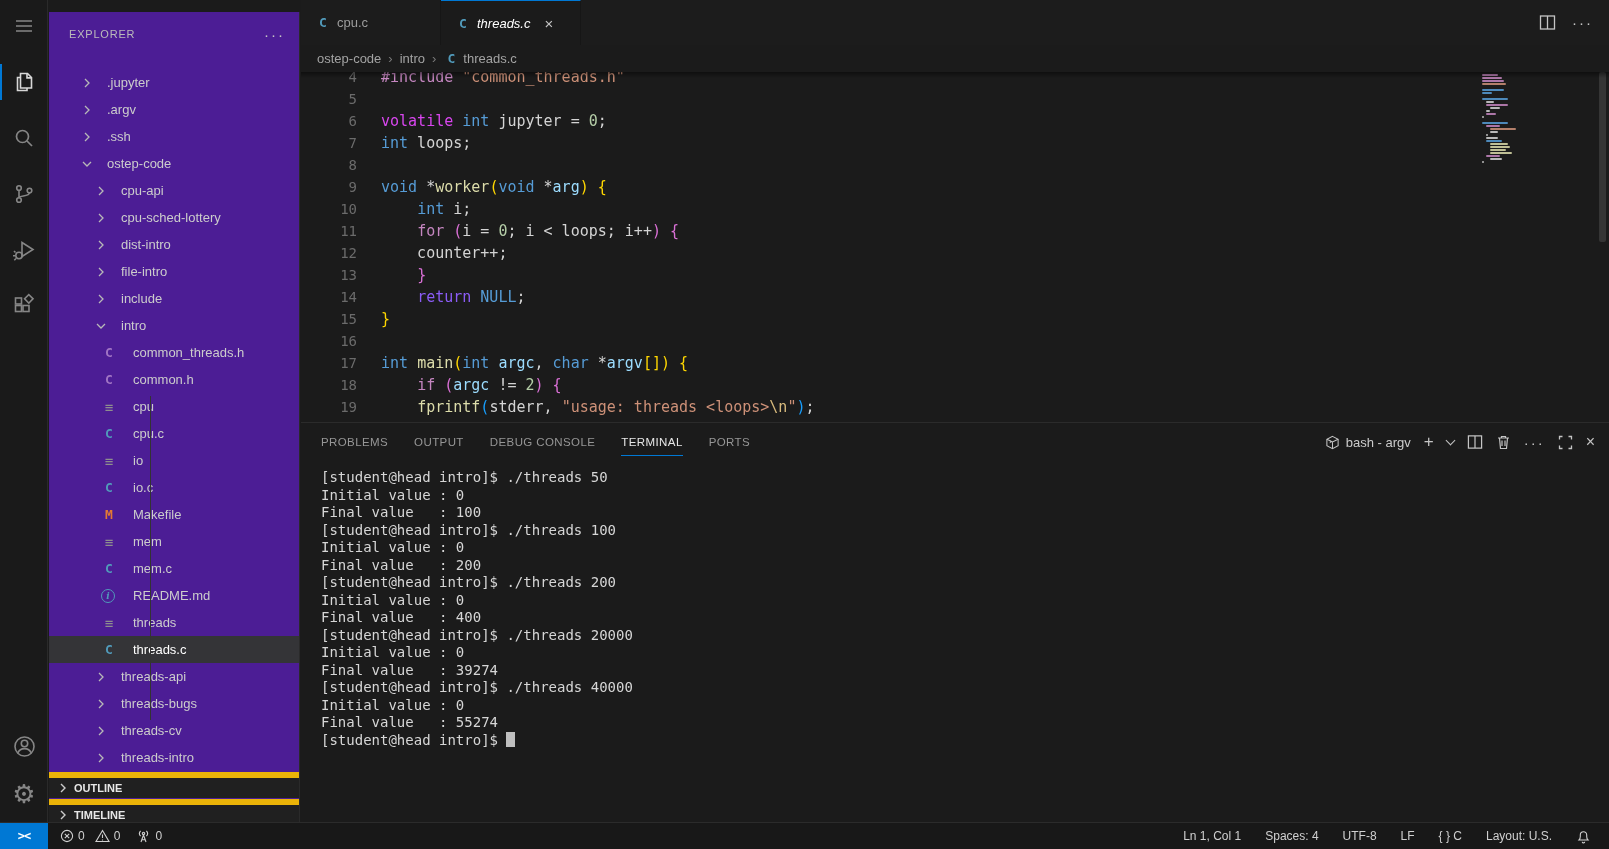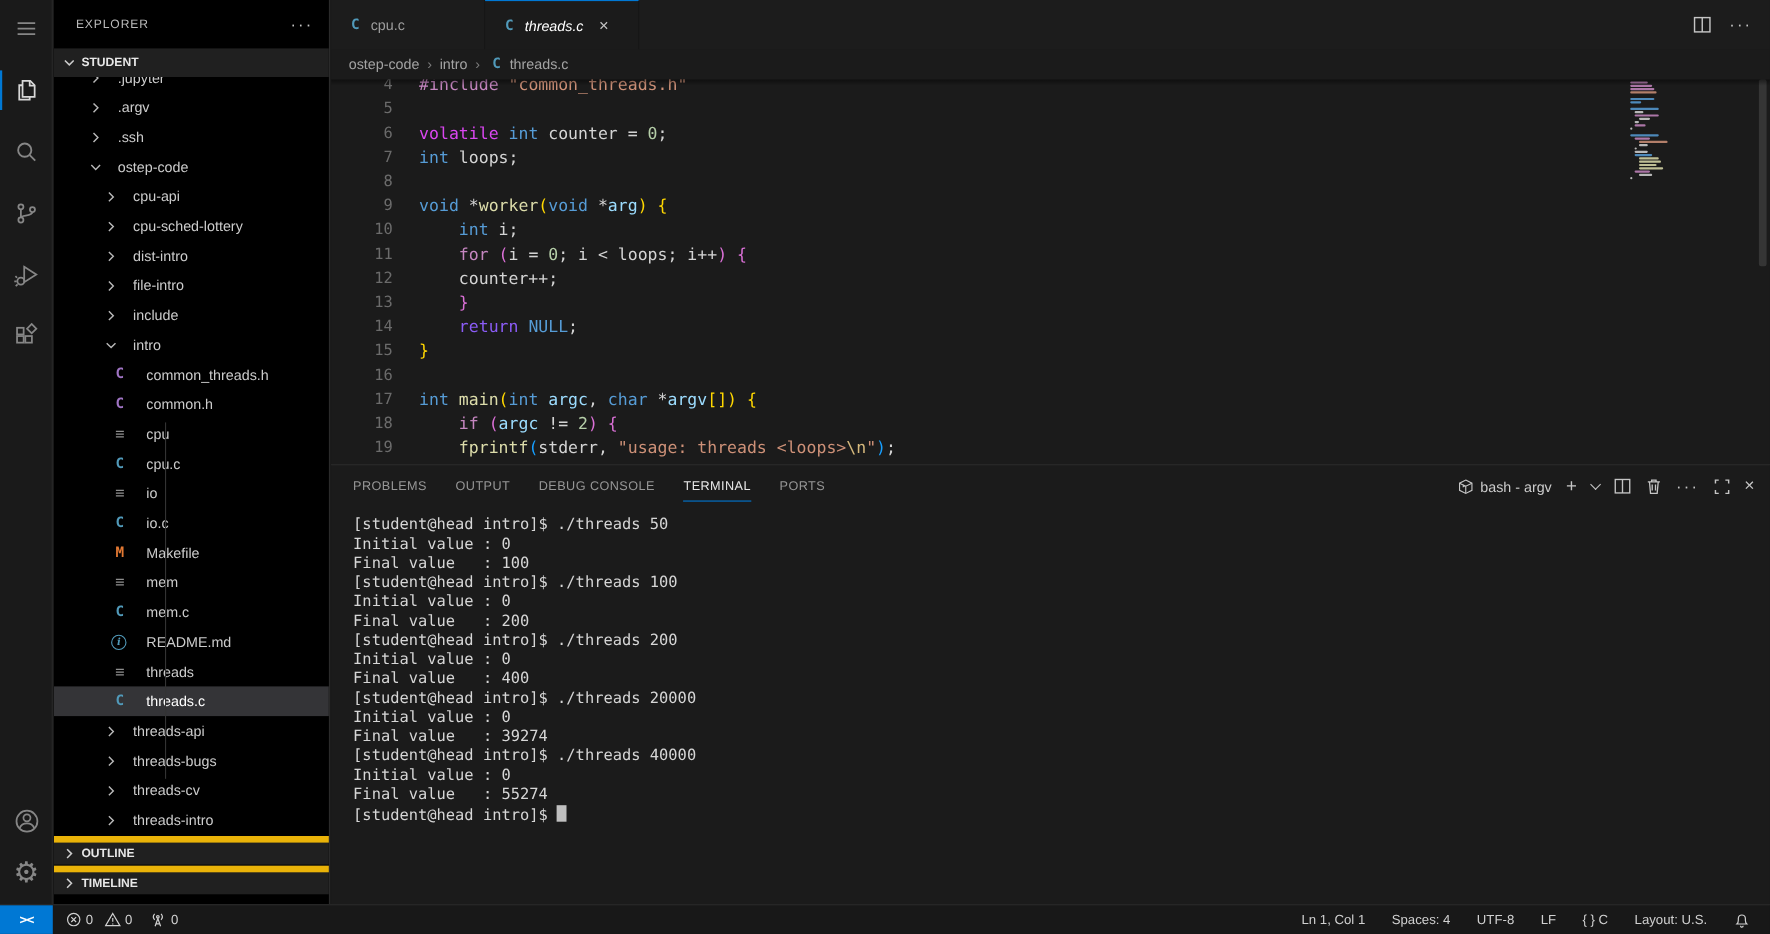--- a/index.html
+++ b/index.html
@@ -10,21 +10,21 @@
   
   .activitybar { position:absolute; left:0; top:0; width:48px; bottom:27px; background:#1a1a1a; border-right:1px solid #2a2a2a; z-index:5; display:flex; flex-direction:column; }
   .ab-item { width:48px; height:48px; display:flex; align-items:center; justify-content:center; color:#868686; position:relative; cursor:pointer; }
   .ab-item.active { color:#d7d7d7; }
   .ab-item.active::before { content:""; position:absolute; left:0; top:6px; bottom:6px; width:2px; background:#0078d4; }
   .ab-top { display:flex; flex-direction:column; gap:8px; padding-top:2px; }
   .ab-bottom { margin-top:auto; display:flex; flex-direction:column; padding-bottom:4px; }
   .gear-glyph { font-family:"DejaVu Sans", sans-serif; font-size:26px; line-height:1; }
 
   
-  .sidebar { position:absolute; left:49px; top:0; width:251px; bottom:27px; background:#000000; border-right:1px solid #2a2a2a; z-index:4; overflow:hidden; }
+  .sidebar { position:absolute; left:49px; top:12px; width:251px; bottom:27px; background:#4c1d95; border-right:1px solid #2a2a2a; z-index:4; overflow:hidden; }
   .sb-header { height:44px; display:flex; align-items:center; justify-content:space-between; padding:0 14px 0 20px; }
   .sb-title { font-size:11px; letter-spacing:.8px; color:#bbbbbb; }
   .sb-dots { color:#c5c5c5; font-size:15px; letter-spacing:2px; cursor:pointer; }
   .section { position:absolute; left:0; right:0; height:26px; background:#202020; display:flex; align-items:center; font-size:11px; font-weight:bold; color:#e7e7e7; padding-left:6px; z-index:3; cursor:pointer; }
   .section.bordered { border-top:6px solid #eab308; }
   .section .chev { margin-right:3px; }
   .tree { position:absolute; top:57px; left:0; right:0; z-index:1; }
   .tree-row { height:27px; display:flex; align-items:center; font-size:13px; color:#cccccc; white-space:nowrap; position:relative; cursor:pointer; }
   .tree-row.selected { background:#343437; color:#ffffff; }
   .tree-row .chev { flex:0 0 16px; }
@@ -309,28 +309,20 @@
       <div class="tree-row" style="padding-left: 44px;">
         <span class="chev">
           <svg width="16" height="16" viewBox="0 0 16 16">
             <path d="M6 4l4 4-4 4" fill="none" stroke="#b8b8b8" stroke-width="1.3"></path>
           </svg>
         </span>
         <span class="label">threads-intro</span>
       </div>
       <div class="guide" style="top: 327px; height: 324px;"></div>
     </div>
-  <div class="section" style="top:44px;">
-    <span class="chev">
-        <svg width="16" height="16" viewBox="0 0 16 16">
-          <path d="M4 6l4 4 4-4" fill="none" stroke="#cccccc" stroke-width="1.4"></path>
-        </svg>
-      </span>
-    <span>STUDENT</span>
-  </div>
   <div class="section bordered" style="top:760px;">
     <span class="chev">
         <svg width="16" height="16" viewBox="0 0 16 16">
           <path d="M6 4l4 4-4 4" fill="none" stroke="#cccccc" stroke-width="1.4"></path>
         </svg>
       </span>
     <span>OUTLINE</span>
   </div>
   <div class="section bordered" style="top:787px;">
     <span class="chev">
@@ -372,21 +364,21 @@
       <span class="sep">›</span>
       <span class="ficon" style="color:#519aba">C</span>
       <span>threads.c</span>
     </div>
 
   <div class="code-region">
     <div class="scroll-shadow"></div>
     <div class="code-lines" id="codelines">
         <div class="code-line"><span class="ln">4</span><span class="txt"><span style="color:#c586c0">#include </span><span style="color:#ce9178">"common_threads.h"</span></span></div>
         <div class="code-line"><span class="ln">5</span><span class="txt"></span></div>
-        <div class="code-line"><span class="ln">6</span><span class="txt"><span style="color:#d946ef">volatile</span><span style="color:#d4d4d4"> </span><span style="color:#569cd6">int</span><span style="color:#d4d4d4"> counter = </span><span style="color:#b5cea8">0</span><span style="color:#d4d4d4">;</span></span></div>
+        <div class="code-line"><span class="ln">6</span><span class="txt"><span style="color:#d946ef">volatile</span><span style="color:#d4d4d4"> </span><span style="color:#569cd6">int</span><span style="color:#d4d4d4"> jupyter = </span><span style="color:#b5cea8">0</span><span style="color:#d4d4d4">;</span></span></div>
         <div class="code-line"><span class="ln">7</span><span class="txt"><span style="color:#569cd6">int</span><span style="color:#d4d4d4"> loops</span><span style="color:#d4d4d4">;</span></span></div>
         <div class="code-line"><span class="ln">8</span><span class="txt"></span></div>
         <div class="code-line"><span class="ln">9</span><span class="txt"><span style="color:#569cd6">void</span><span style="color:#d4d4d4"> *</span><span style="color:#dcdcaa">worker</span><span style="color:#ffd700">(</span><span style="color:#569cd6">void</span><span style="color:#d4d4d4"> *</span><span style="color:#9cdcfe">arg</span><span style="color:#ffd700">)</span><span style="color:#d4d4d4"> </span><span style="color:#ffd700">{</span></span></div>
         <div class="code-line"><span class="ln">10</span><span class="txt"><span style="color:#d4d4d4">    </span><span style="color:#569cd6">int</span><span style="color:#d4d4d4"> i</span><span style="color:#d4d4d4">;</span></span></div>
         <div class="code-line"><span class="ln">11</span><span class="txt"><span style="color:#d4d4d4">    </span><span style="color:#c586c0">for</span><span style="color:#d4d4d4"> </span><span style="color:#da70d6">(</span><span style="color:#d4d4d4">i = </span><span style="color:#b5cea8">0</span><span style="color:#d4d4d4">; i &lt; loops; i++</span><span style="color:#da70d6">)</span><span style="color:#d4d4d4"> </span><span style="color:#da70d6">{</span></span></div>
         <div class="code-line"><span class="ln">12</span><span class="txt"><span style="color:#d4d4d4">    counter++;</span></span></div>
         <div class="code-line"><span class="ln">13</span><span class="txt"><span style="color:#d4d4d4">    </span><span style="color:#da70d6">}</span></span></div>
         <div class="code-line"><span class="ln">14</span><span class="txt"><span style="color:#d4d4d4">    </span><span style="color:#8b5cf6">return</span><span style="color:#d4d4d4"> </span><span style="color:#569cd6">NULL</span><span style="color:#d4d4d4">;</span></span></div>
         <div class="code-line"><span class="ln">15</span><span class="txt"><span style="color:#ffd700">}</span></span></div>
         <div class="code-line"><span class="ln">16</span><span class="txt"></span></div>

